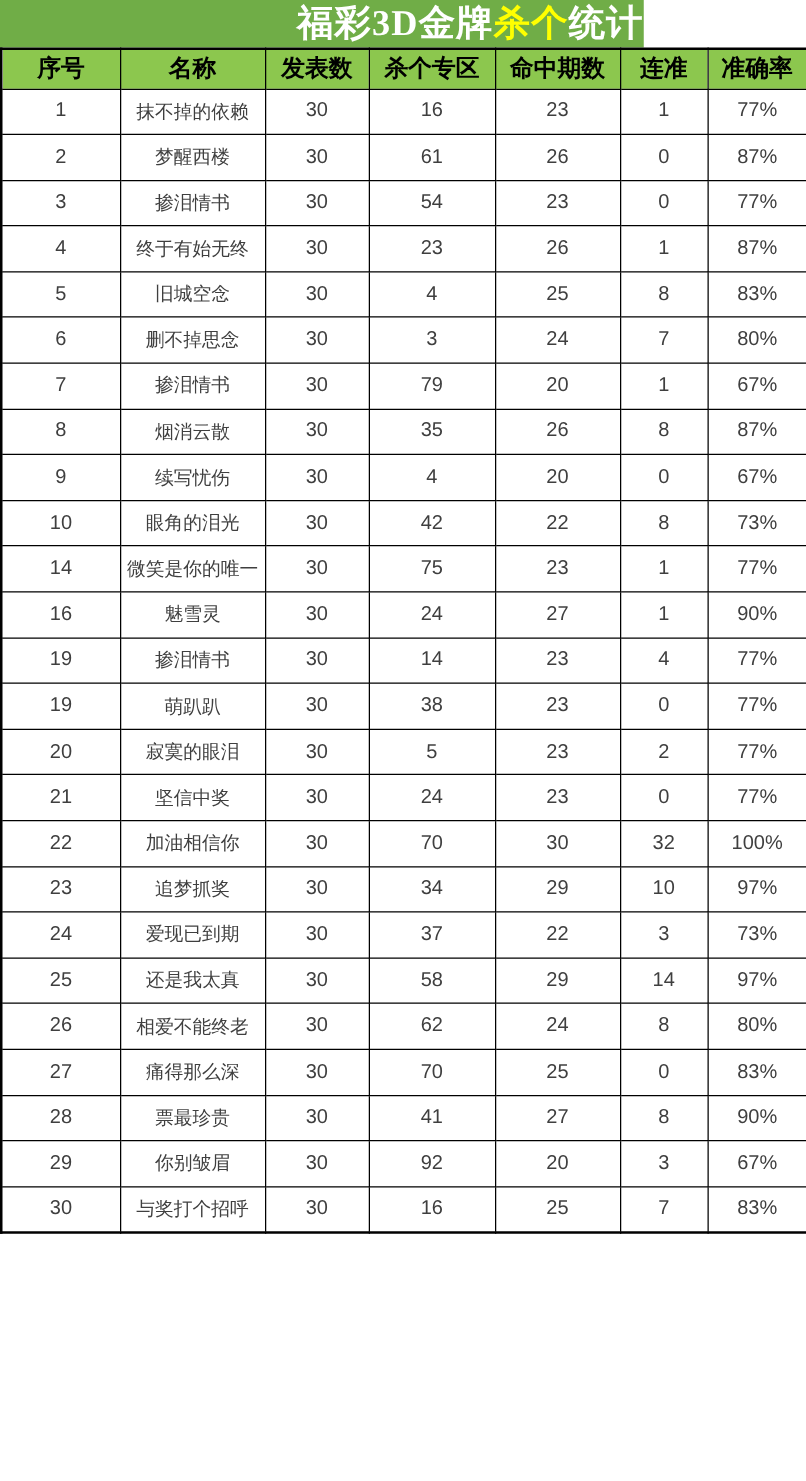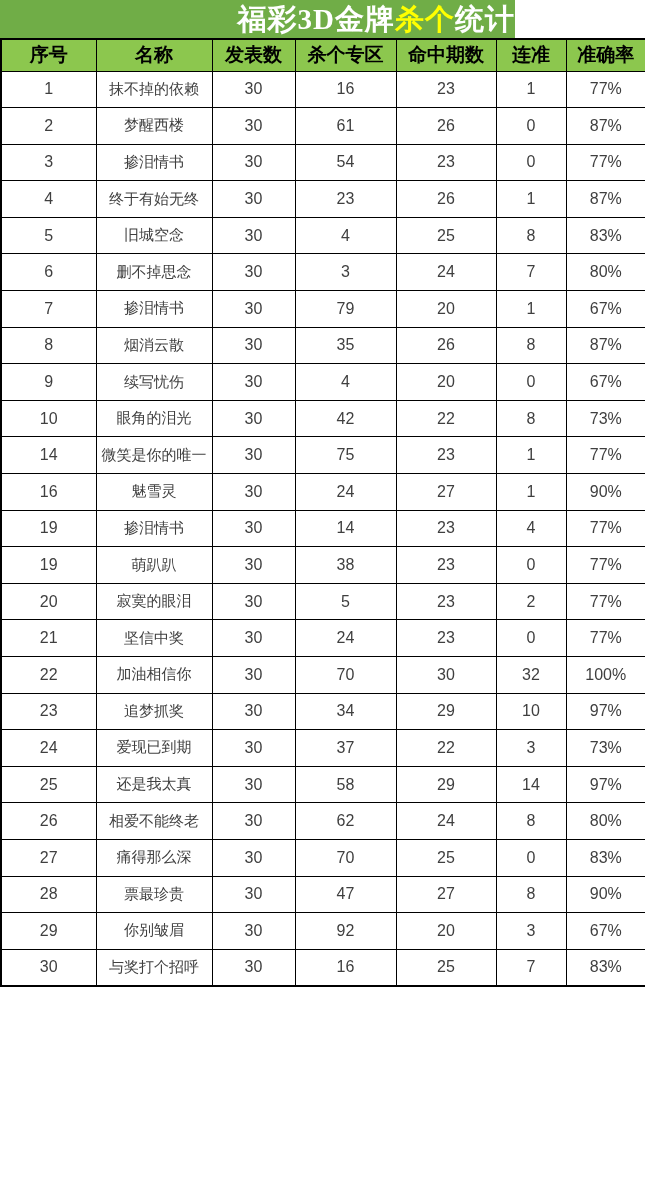--- a/index.html
+++ b/index.html
@@ -290,21 +290,21 @@
           <td>30</td>
           <td>70</td>
           <td>25</td>
           <td>0</td>
           <td>83%</td>
         </tr>
         <tr>
           <td>28</td>
           <td class="name-col">票最珍贵</td>
           <td>30</td>
-          <td>47</td>
+          <td>41</td>
           <td>27</td>
           <td>8</td>
           <td>90%</td>
         </tr>
         <tr>
           <td>29</td>
           <td class="name-col">你别皱眉</td>
           <td>30</td>
           <td>92</td>
           <td>20</td>

